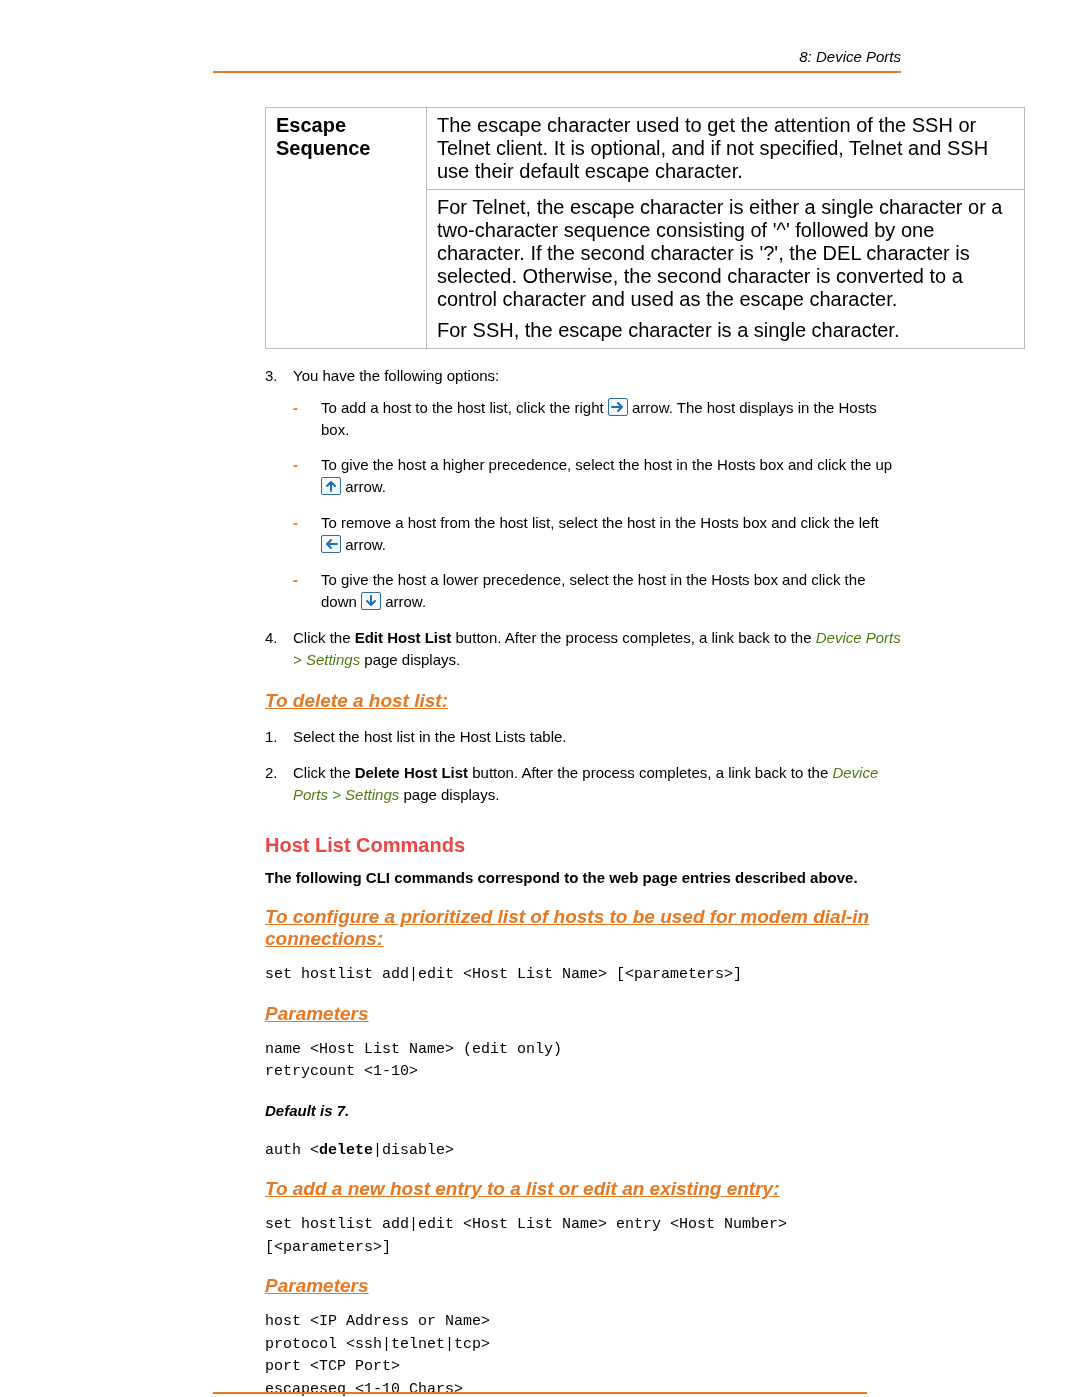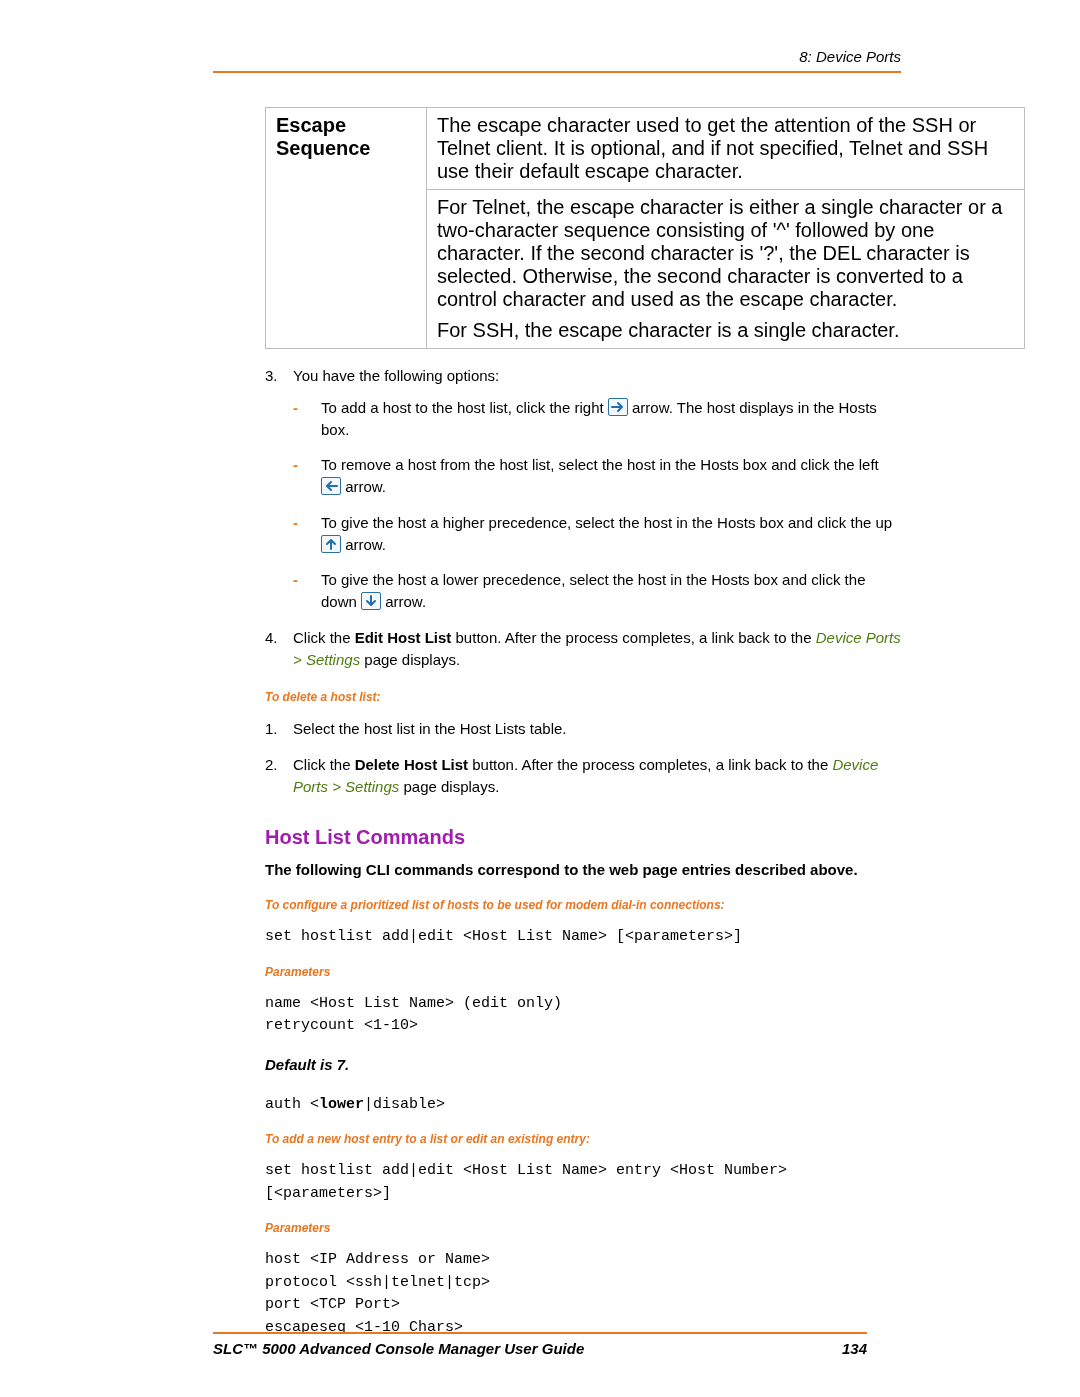--- a/index.html
+++ b/index.html
@@ -119,26 +119,27 @@
   }
   .arrow-icon svg { position: absolute; top: 1px; left: 1px; }
 
   .link { color: #4d7c0f; font-style: italic; }
   .bold { font-weight: bold; }
 
   h3.subhead {
     color: #e87722;
     font-style: italic;
     font-weight: bold;
-    font-size: 12px;
+    font-size: 19px;
     margin: 10px 0 14px 52px;
+    text-decoration: underline;
   }
 
   h2.section {
-    color: #a21caf;
+    color: #ef4444;
     font-weight: bold;
     font-size: 20px;
     margin: 10px 0 10px 52px;
   }
 
   p.body {
     margin: 0 0 18px 52px;
     line-height: 1.45;
     font-weight: bold;
   }
@@ -194,27 +195,27 @@
   <ol class="steps">
     <li>
       <span>You have the following options:</span>
       <ul class="dash">
         <li>
           <span>To add a host to the host list, click the right </span><span class="arrow-icon"><svg width="16" height="14" viewBox="0 0 16 14">
                 <path d="M2 7h9M8 3l4 4-4 4" stroke="#1f6fb4" stroke-width="2" fill="none" stroke-linecap="round" stroke-linejoin="round"></path>
               </svg></span><span> arrow. The host displays in the Hosts box.</span>
         </li>
         <li>
+          <span>To give the host a higher precedence, select the host in the Hosts box and click the up </span><span class="arrow-icon"><svg width="16" height="14" viewBox="0 0 16 14">
+                <path d="M8 12V4M4 7l4-4 4 4" stroke="#1f6fb4" stroke-width="2" fill="none" stroke-linecap="round" stroke-linejoin="round"></path>
+              </svg></span><span> arrow.</span>
+        </li>
+        <li>
           <span>To remove a host from the host list, select the host in the Hosts box and click the left </span><span class="arrow-icon"><svg width="16" height="14" viewBox="0 0 16 14">
                 <path d="M14 7H5M8 3L4 7l4 4" stroke="#1f6fb4" stroke-width="2" fill="none" stroke-linecap="round" stroke-linejoin="round"></path>
-              </svg></span><span> arrow.</span>
-        </li>
-        <li>
-          <span>To give the host a higher precedence, select the host in the Hosts box and click the up </span><span class="arrow-icon"><svg width="16" height="14" viewBox="0 0 16 14">
-                <path d="M8 12V4M4 7l4-4 4 4" stroke="#1f6fb4" stroke-width="2" fill="none" stroke-linecap="round" stroke-linejoin="round"></path>
               </svg></span><span> arrow.</span>
         </li>
         <li>
           <span>To give the host a lower precedence, select the host in the Hosts box and click the down </span><span class="arrow-icon"><svg width="16" height="14" viewBox="0 0 16 14">
                 <path d="M8 2v8M4 7l4 4 4-4" stroke="#1f6fb4" stroke-width="2" fill="none" stroke-linecap="round" stroke-linejoin="round"></path>
               </svg></span><span> arrow.</span>
         </li>
       </ul>
     </li>
     <li>
@@ -234,21 +235,21 @@
   <p class="body">The following CLI commands correspond to the web page entries described above.</p>
 
   <h3 class="subhead">To configure a prioritized list of hosts to be used for modem dial-in connections:</h3>
   <pre class="code">set hostlist add|edit &lt;Host List Name&gt; [&lt;parameters&gt;]</pre>
 
   <h3 class="subhead">Parameters</h3>
   <pre class="code">name &lt;Host List Name&gt; (edit only)
 retrycount &lt;1-10&gt;</pre>
 
   <p class="body italic">Default is 7.</p>
-  <pre class="code"><span>auth &lt;</span><span class="bold">lower</span><span>|disable&gt;</span></pre>
+  <pre class="code"><span>auth &lt;</span><span class="bold">delete</span><span>|disable&gt;</span></pre>
 
   <h3 class="subhead">To add a new host entry to a list or edit an existing entry:</h3>
   <pre class="code">set hostlist add|edit &lt;Host List Name&gt; entry &lt;Host Number&gt;
 [&lt;parameters&gt;]</pre>
 
   <h3 class="subhead">Parameters</h3>
   <pre class="code">host &lt;IP Address or Name&gt;
 protocol &lt;ssh|telnet|tcp&gt;
 port &lt;TCP Port&gt;
 escapeseq &lt;1-10 Chars&gt;</pre>

